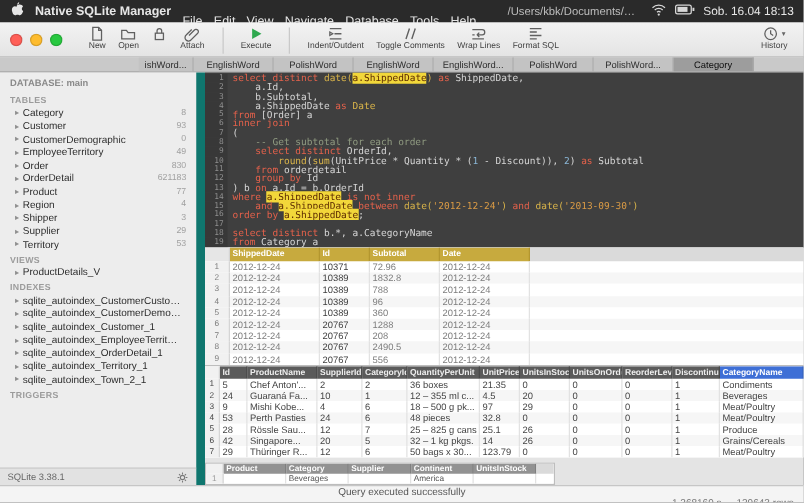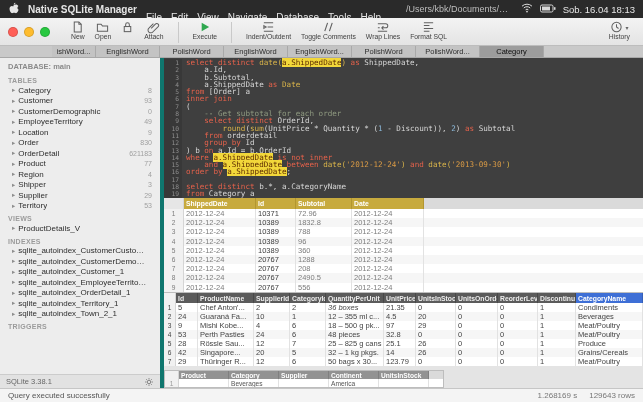--- a/index.html
+++ b/index.html
@@ -28,30 +28,30 @@
   .tb-btn svg{display:block;}
   .tb-label{font-size:6.8px;color:#3f3f3f;white-space:nowrap;margin-top:-1px;}
   .tb-sep{width:1px;background:#c9c9c9;height:21px;margin:2px 9px 0;}
   .tb-right{margin-left:auto;display:flex;align-items:flex-start;}
   .hist-row{display:flex;align-items:center;gap:2px;}
   .chev{font-size:6px;color:#666;}
 
   
   .tabbar{position:absolute;top:46px;left:0;right:0;height:12px;background:#c9c9c9;
           border-bottom:1px solid #a8a8a8;box-sizing:border-box;}
-  .tabs{margin-left:52px;display:flex;height:100%;}
+  .tabs{margin-left:111px;display:flex;height:100%;}
   .tab{width:64px;box-sizing:border-box;font-size:7.5px;color:#2e2e2e;display:flex;
        align-items:center;justify-content:center;border-right:1px solid #a9a9a9;
        overflow:hidden;white-space:nowrap;background:#c3c3c3;}
   .tab:first-child{width:44px;}
   .tab.active{background:#9d9d9d;color:#0c0c0c;}
 
   
   .sidebar{position:absolute;top:58px;left:0;width:164px;bottom:14px;background:#ededed;
-           border-right:4px solid #0f766e;box-sizing:border-box;overflow:hidden;}
+           border-right:7px solid #0f766e;box-sizing:border-box;overflow:hidden;}
   .sb-db{font-size:7.5px;color:#8a8a8a;padding:4px 8px 2px;font-weight:bold;}
   .sb-sec{font-size:7px;font-weight:bold;color:#9b9b9b;padding:4px 8px 1px;letter-spacing:.3px;}
   .sb-item{display:flex;align-items:center;height:10.5px;padding:0 8px 0 12px;
            font-size:8px;color:#2d2d2d;}
   .tri{color:#8f8f8f;font-size:6.5px;margin-right:3px;flex:0 0 auto;}
   .sb-label{overflow:hidden;text-overflow:ellipsis;white-space:nowrap;}
   .sb-count{margin-left:auto;color:#a0a0a0;font-size:7px;padding-left:4px;flex:0 0 auto;}
   .sb-footer{position:absolute;bottom:0;left:0;right:0;height:14px;background:#e2e2e2;
              border-top:1px solid #ccc;display:flex;align-items:center;padding:0 6px;
              font-size:7.5px;color:#666;gap:4px;box-sizing:border-box;}
@@ -91,21 +91,21 @@
   #grid1 .g-data .g-cell{color:#7c7c7c;}
   #grid1 .g-data .g-cell:nth-child(3){color:#3c3c3c;}
   .h-dark{background:#5b5b5b;color:#eee;border-right-color:#494949;}
   .h-blue{background:#3e6fd6;color:#fff;border-right-color:#3560b8;}
   .h-gray{background:#929292;color:#fff;border-right-color:#7f7f7f;}
   #grid2 .g-data .g-cell{color:#444;}
 
   
   .statusbar{position:absolute;bottom:0;left:0;right:0;height:14px;background:#f4f4f4;
              border-top:1px solid #c6c6c6;display:flex;align-items:center;padding:0 8px;
-             font-size:8px;color:#555;box-sizing:border-box;}
+             font-size:8px;color:#555;box-sizing:border-box;flex-direction:column;}
   .st-right{margin-left:auto;display:flex;gap:12px;color:#777;}
 </style>
 </head>
 <body>
 
 <div class="app">
 
   <div class="menubar">
     <span>
       <svg width="11" height="13" viewBox="0 0 11 13">
@@ -282,25 +282,20 @@
           <span class="sb-label">CustomerDemographic</span>
           <span class="sb-count">0</span>
         </div>
         <div class="sb-item">
           <span class="tri">▸</span>
           <span class="sb-label">EmployeeTerritory</span>
           <span class="sb-count">49</span>
         </div>
         <div class="sb-item">
           <span class="tri">▸</span>
-          <span class="sb-label">Location</span>
-          <span class="sb-count">9</span>
-        </div>
-        <div class="sb-item">
-          <span class="tri">▸</span>
           <span class="sb-label">Order</span>
           <span class="sb-count">830</span>
         </div>
         <div class="sb-item">
           <span class="tri">▸</span>
           <span class="sb-label">OrderDetail</span>
           <span class="sb-count">621183</span>
         </div>
         <div class="sb-item">
           <span class="tri">▸</span>
@@ -557,21 +552,21 @@
         <div class="g-cell h-dark" style="width: 40px;">ReorderLevel</div>
         <div class="g-cell h-dark" style="width: 38px;">Discontinued</div>
         <div class="g-cell h-dark h-blue" style="width: 67px;">CategoryName</div>
       </div>
       <div class="g-row g-data">
         <div class="g-cell g-gutter" style="width: 12px;">1</div>
         <div class="g-cell" style="width: 22px;">5</div>
         <div class="g-cell" style="width: 56px;">Chef Anton'...</div>
         <div class="g-cell" style="width: 36px;">2</div>
         <div class="g-cell" style="width: 36px;">2</div>
-        <div class="g-cell" style="width: 58px; font-style: italic;">36 boxes</div>
+        <div class="g-cell" style="width: 58px;">36 boxes</div>
         <div class="g-cell" style="width: 32px;">21.35</div>
         <div class="g-cell" style="width: 40px;">0</div>
         <div class="g-cell" style="width: 42px;">0</div>
         <div class="g-cell" style="width: 40px;">0</div>
         <div class="g-cell" style="width: 38px;">1</div>
         <div class="g-cell" style="width: 67px;">Condiments</div>
       </div>
       <div class="g-row g-data alt">
         <div class="g-cell g-gutter" style="width: 12px;">2</div>
         <div class="g-cell" style="width: 22px;">24</div>

